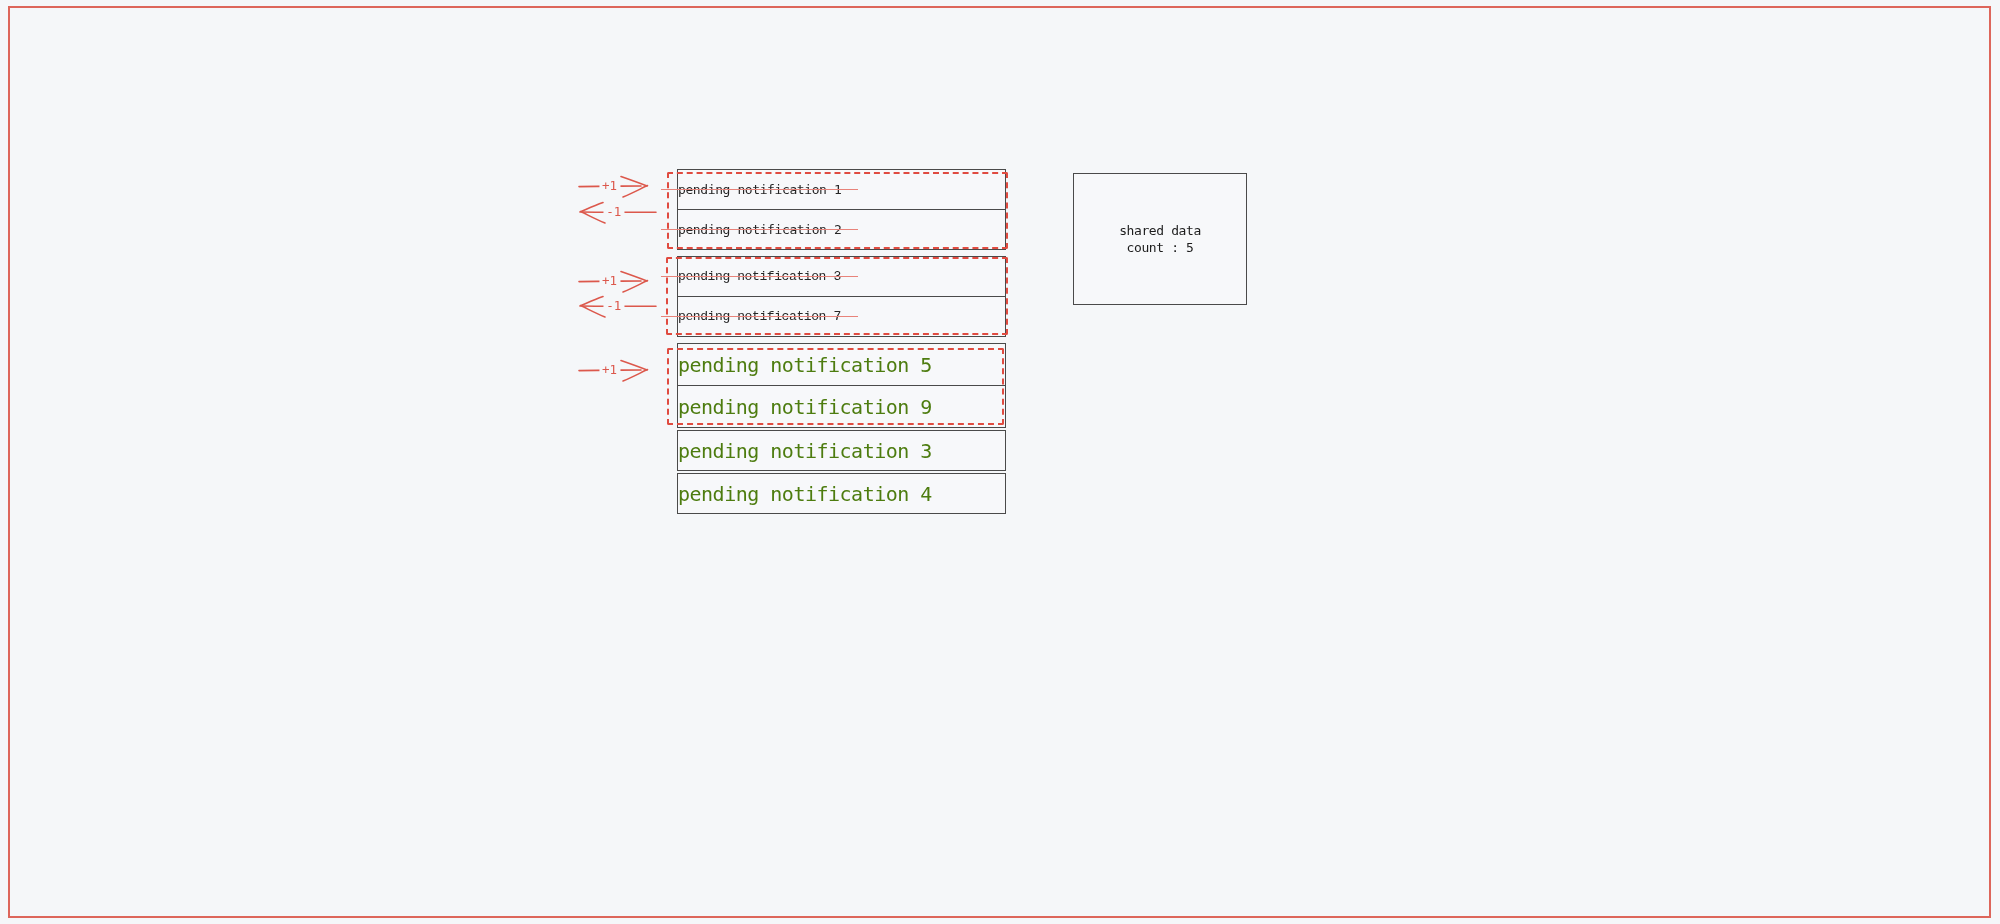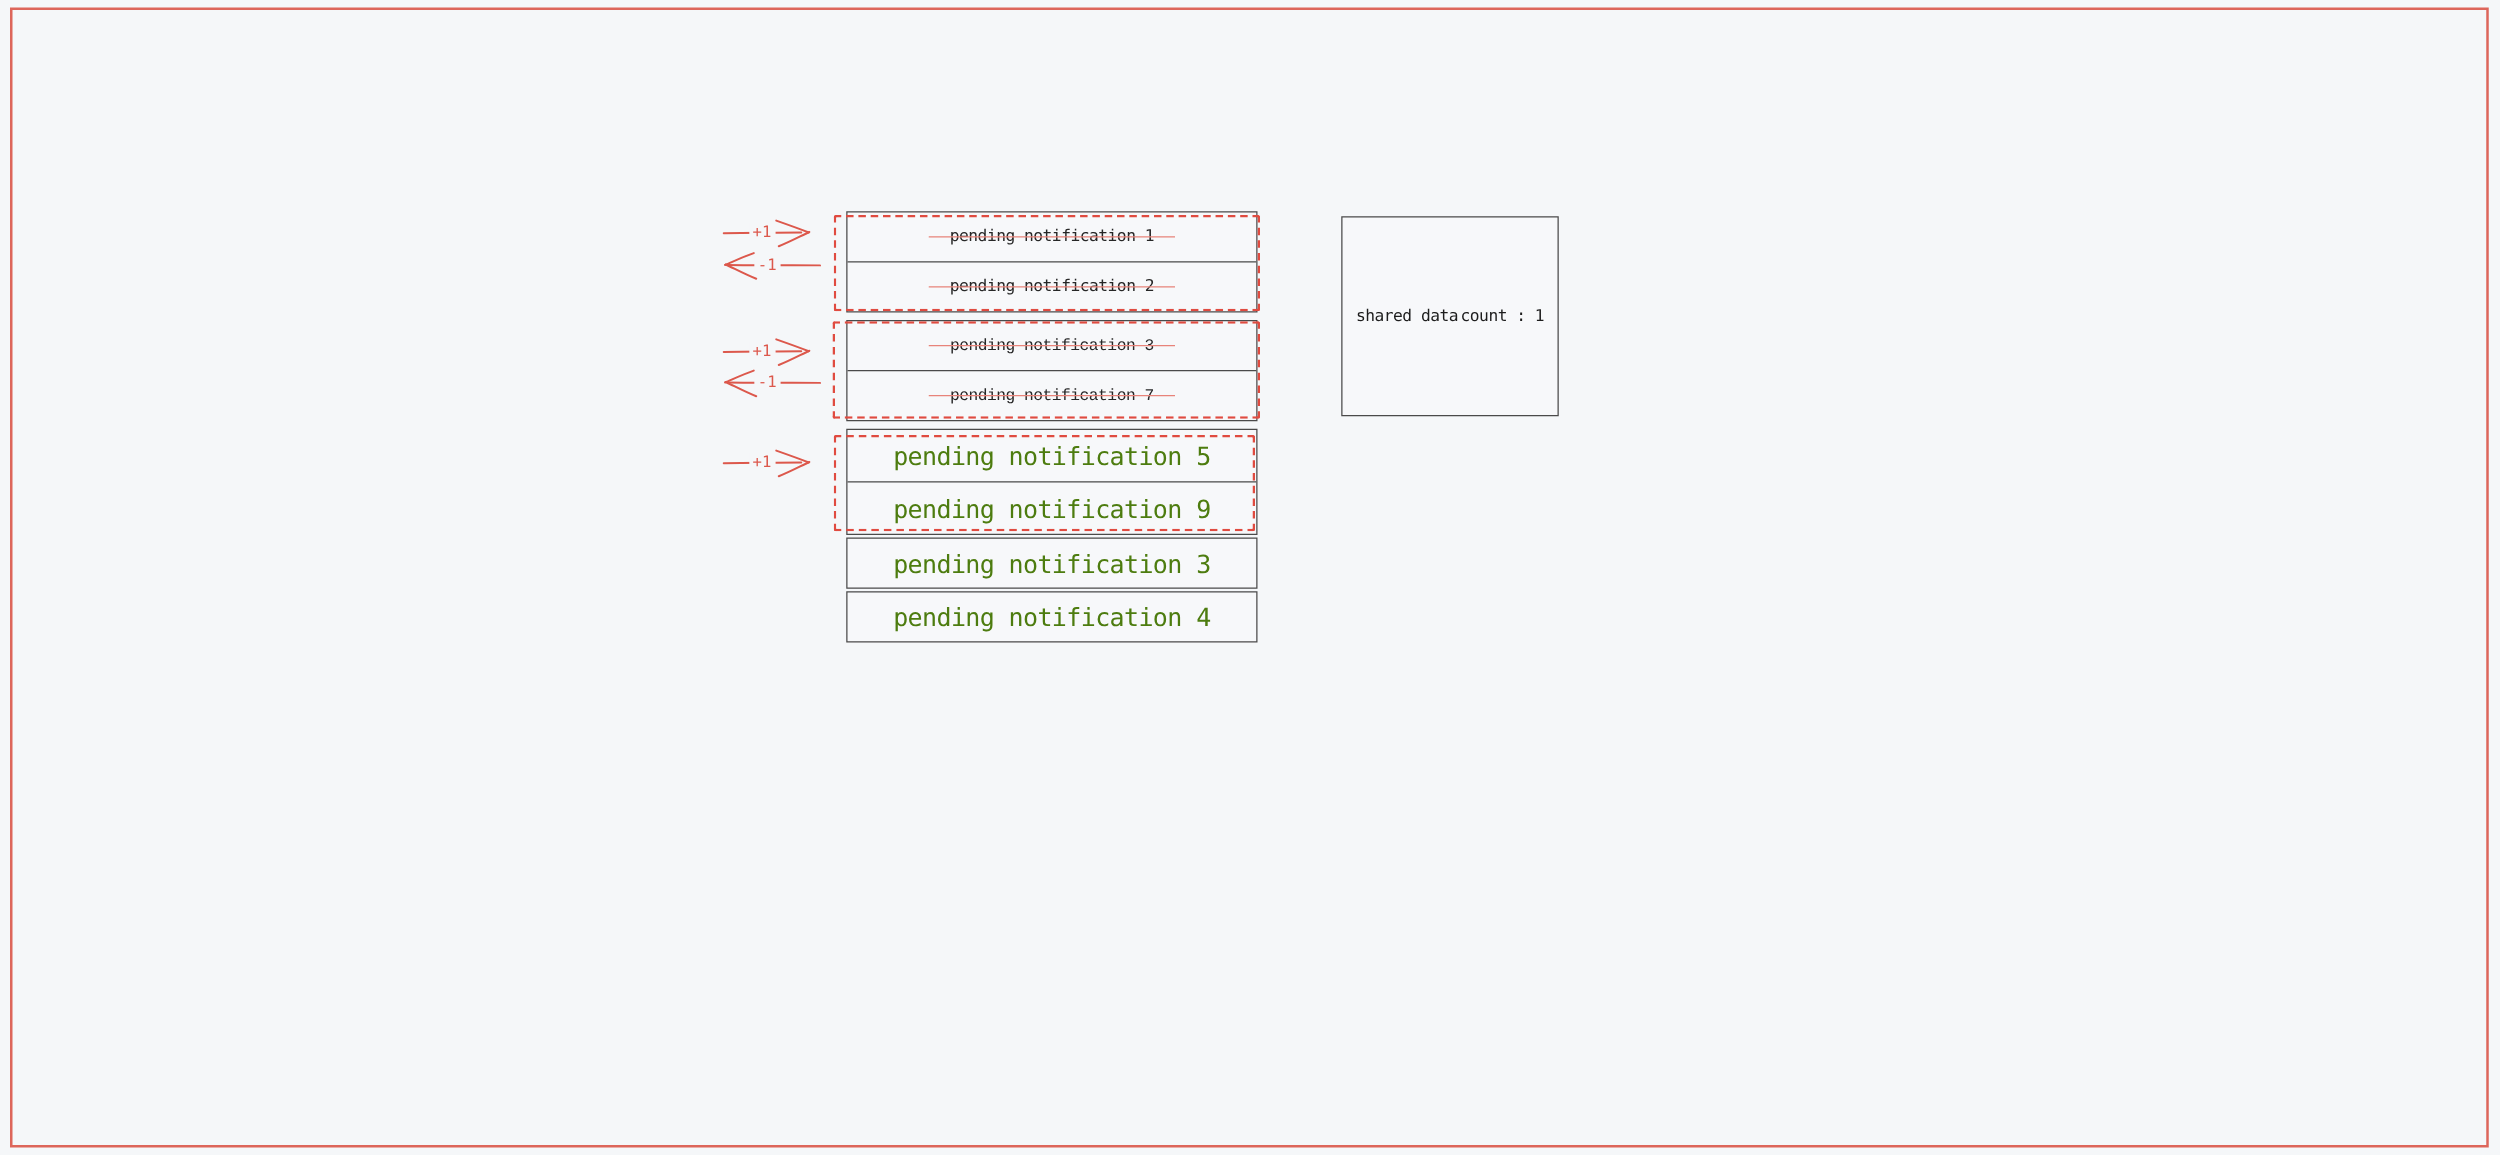--- a/index.html
+++ b/index.html
@@ -31,21 +31,20 @@
     position: absolute;
     left: 677px;
     width: 327px;
     border: 1.5px solid #4a4a4a;
     background: #f7f8fa;
     box-sizing: content-box;
   }
   .stack .cell {
     display: flex;
     align-items: center;
-    justify-content: center;
   }
   .stack .cell + .cell {
     border-top: 1.5px solid #4a4a4a;
   }
   .stack-a { top: 169px; }
   .stack-b { top: 256px; font-family: Liberation Mono, monospace; }
   .stack-c { top: 343px; }
   .stack-a .cell, .stack-b .cell { height: 39px; }
   .stack-c .cell { height: 41px; }
   .single-a { top: 430px; }
@@ -108,26 +107,26 @@
   .arrow-3 { top: 268px; }
   .arrow-4 { top: 293px; }
   .arrow-5 { top: 357px; }
 
   
   .shared {
     position: absolute;
     left: 1073px;
     top: 173px;
     width: 174px;
-    height: 160px;
+    height: 132px;
     border: 1.4px solid #4a4a4a;
     background: #f7f8fa;
     box-sizing: border-box;
     display: flex;
-    flex-direction: row;
+    flex-direction: column;
     align-items: center;
     justify-content: center;
     gap: 2px;
     font-size: 13px;
     color: #1d1d1d;
     letter-spacing: -0.4px;
   }
 </style>
 </head>
 <body>
@@ -229,16 +228,16 @@
       <span class="rowlabel big-label">pending notification 4</span>
     </div>
   </div>
 
   <div class="dashed dashed-a"></div>
   <div class="dashed dashed-b"></div>
   <div class="dashed dashed-c"></div>
 
   <div class="shared">
     <span>shared data</span>
-    <span>count : 1</span>
+    <span>count : 5</span>
   </div>
 
 </div>
 
 </body></html>

